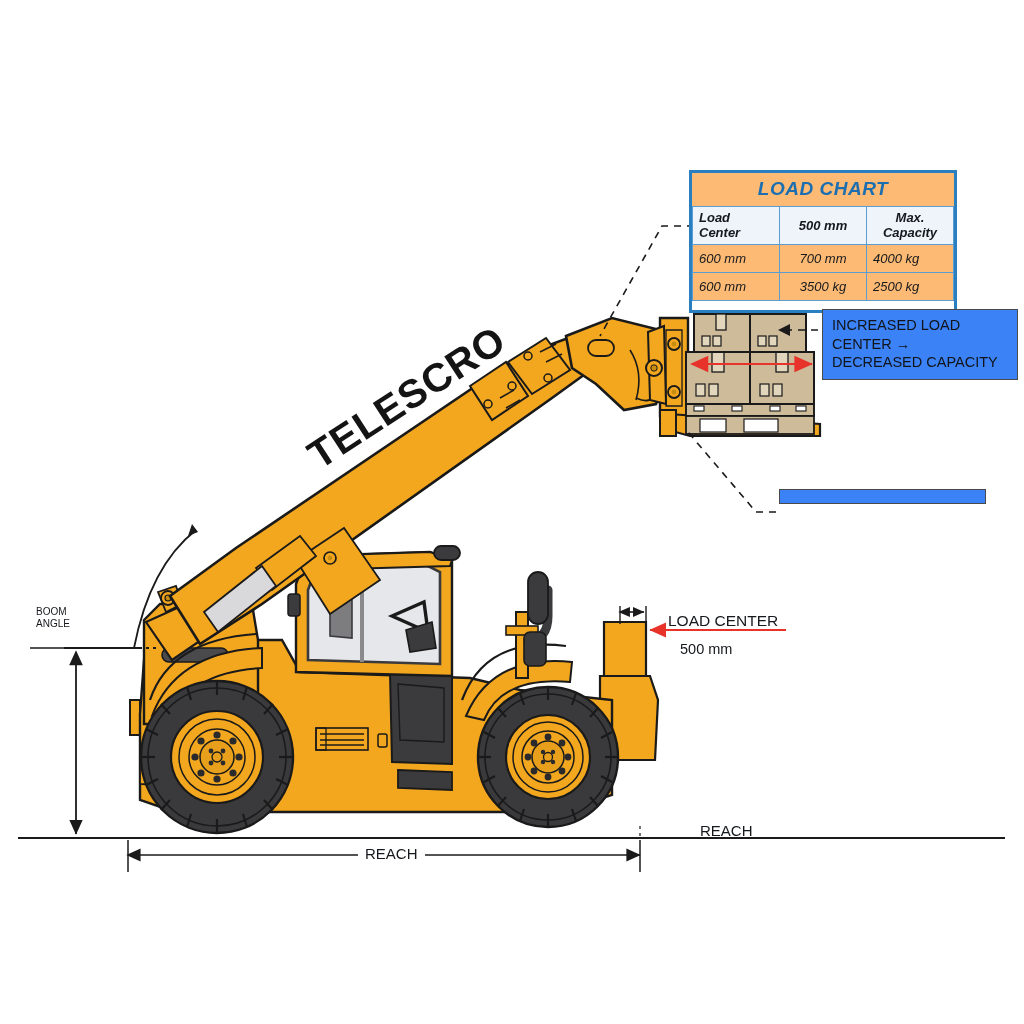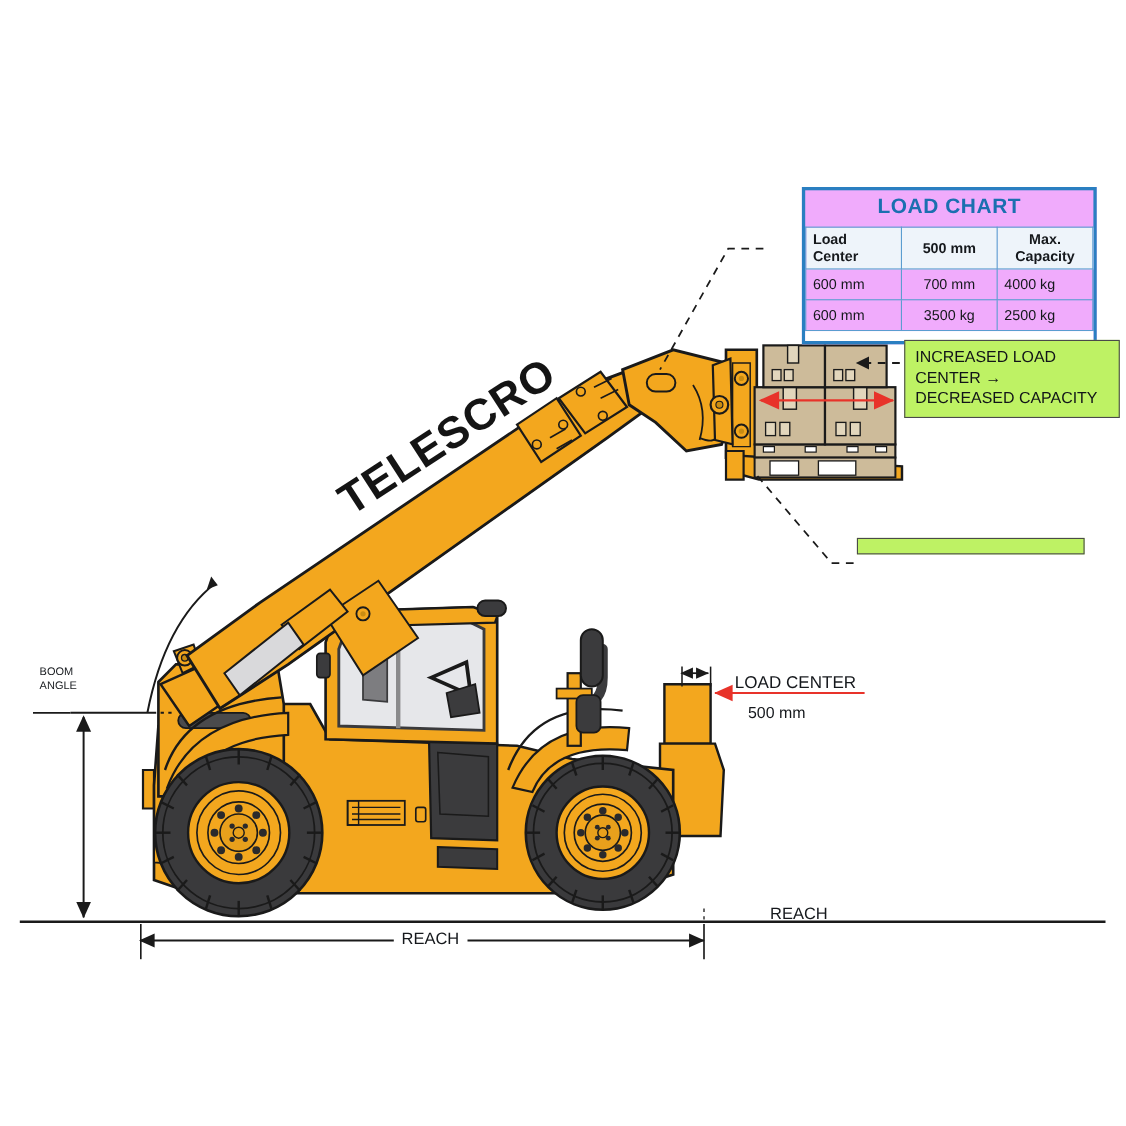--- a/index.html
+++ b/index.html
@@ -19,26 +19,27 @@
     position: absolute;
     left: 0;
     top: 0;
     width: 1024px;
     height: 1024px;
   }
 
   
   .load-chart {
     position: absolute;
-    left: 729px;
+    left: 689px;
     top: 170px;
     width: 268px;
-    background: #f0abfc;
+    background: #fdba74;
     border: 3px solid #2a7fc1;
     box-sizing: border-box;
+    font-style: italic;
   }
   .load-chart-title {
     text-align: center;
     color: #1b6fb0;
     font-weight: bold;
     font-size: 19px;
     letter-spacing: 0.5px;
     padding: 5px 0 6px 0;
     font-family: "Liberation Sans", sans-serif;
   }
@@ -65,21 +66,21 @@
   .lc-table td.c2 { text-align: center; }
   .lc-table td.c3 { }
   .lc-foot {
     height: 9px;
     background: #ffffff;
   }
 
   
   .callout {
     position: absolute;
-    background: #bef264;
+    background: #3b82f6;
     border: 1.6px solid #4a4a4a;
     font-size: 14.5px;
     color: #111418;
     line-height: 1.28;
     padding: 6px 9px 7px 9px;
     box-sizing: border-box;
     font-family: "Liberation Sans", sans-serif;
   }
   #callout-load-center {
     left: 822px;

